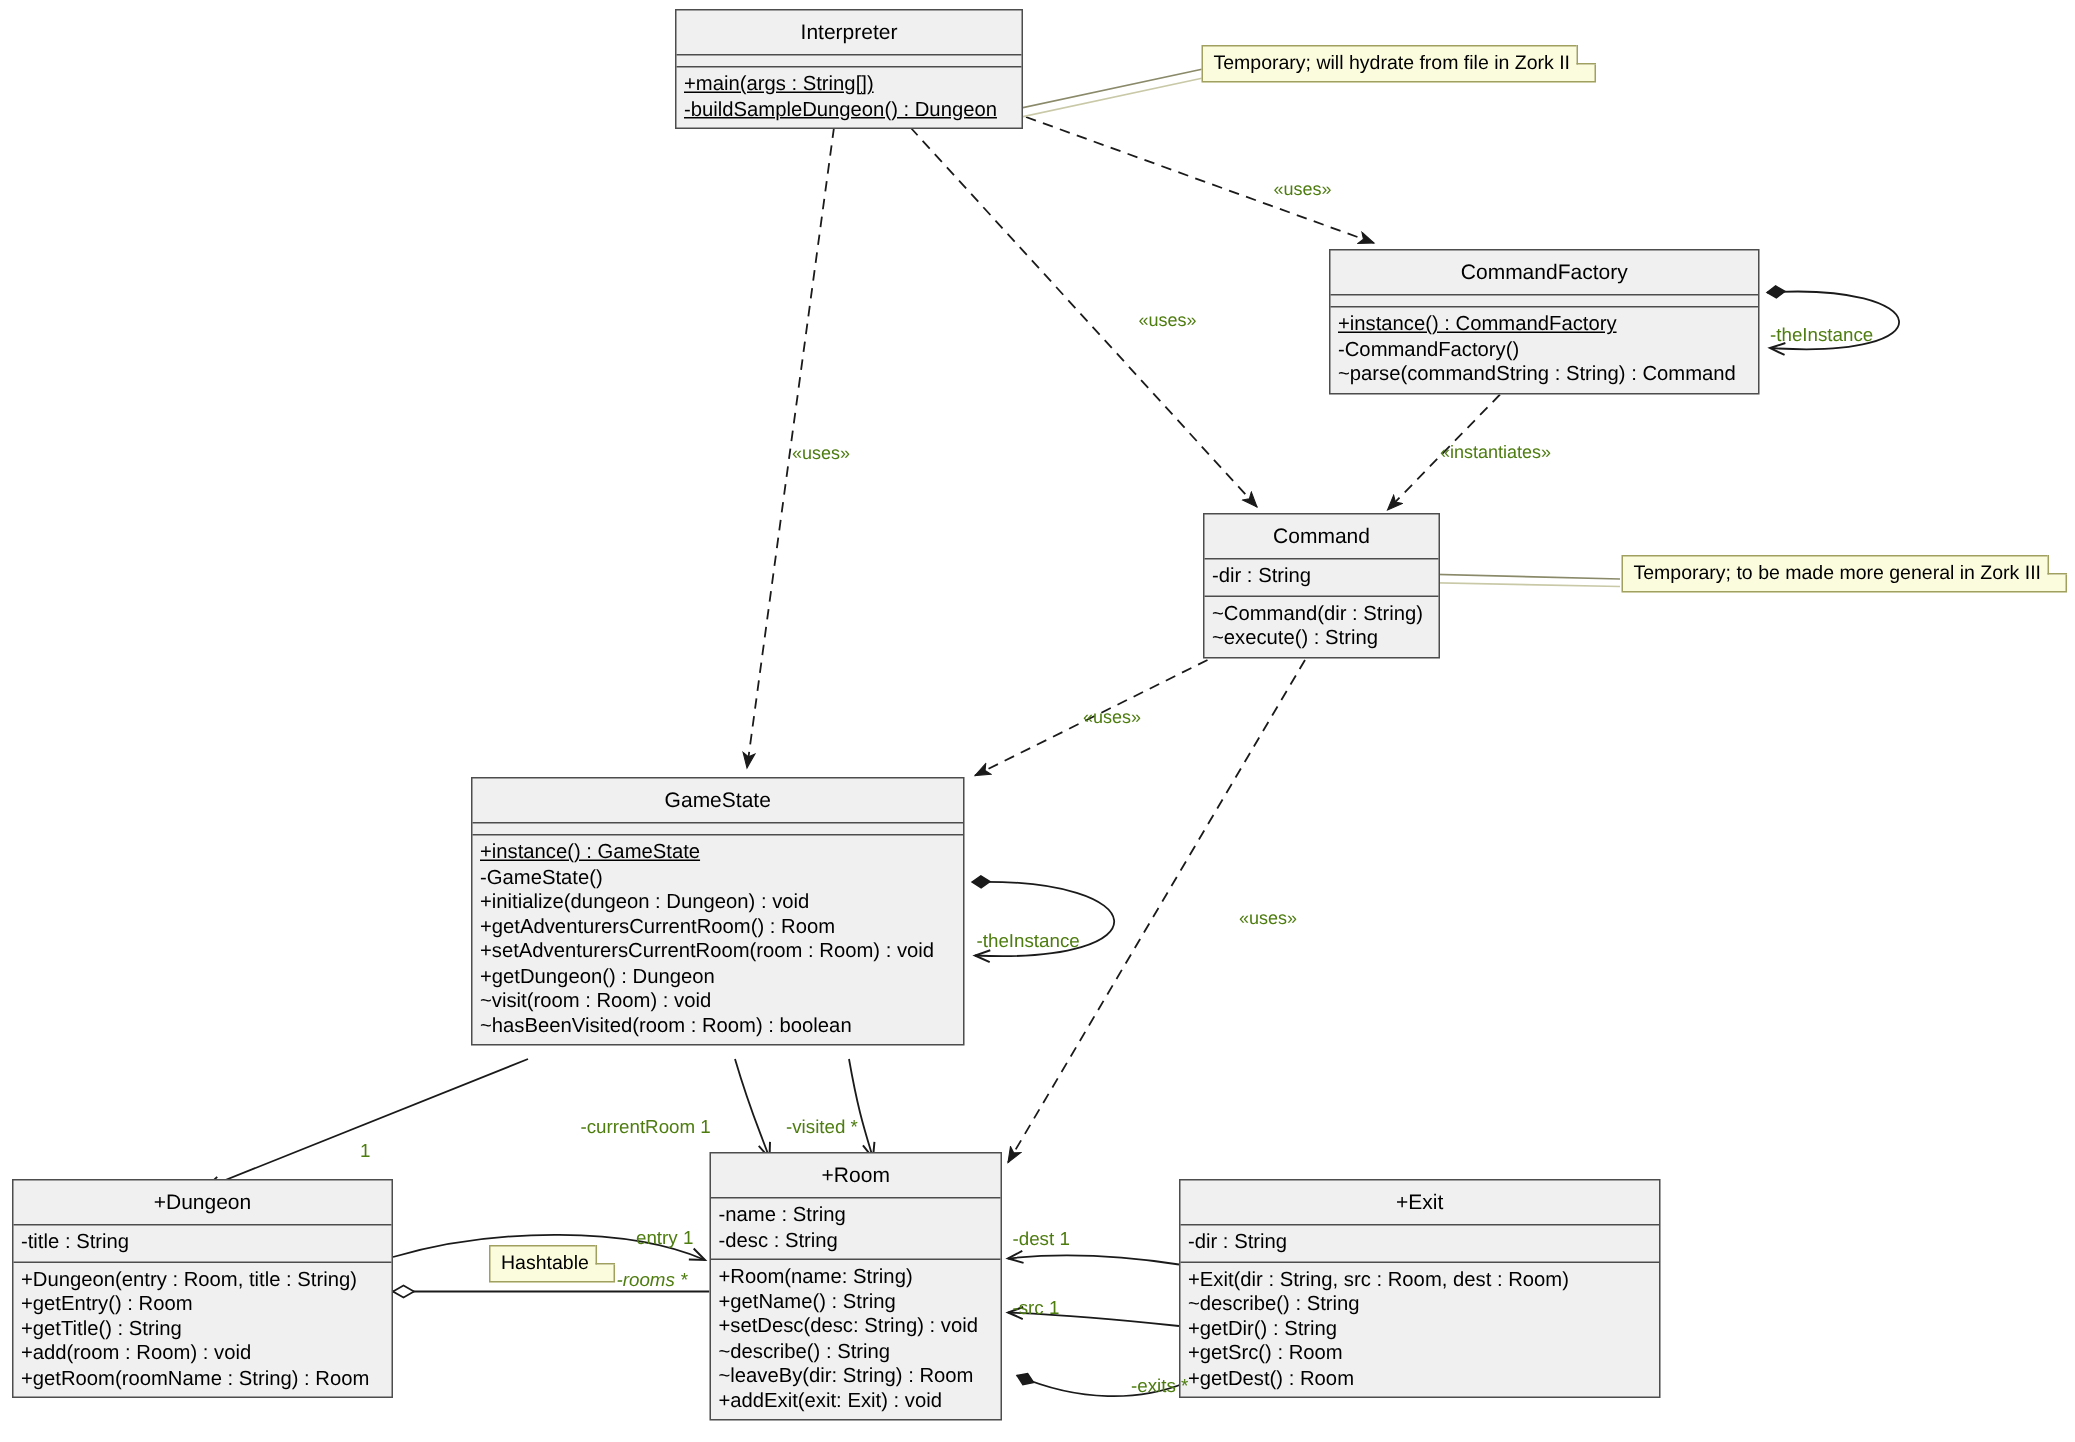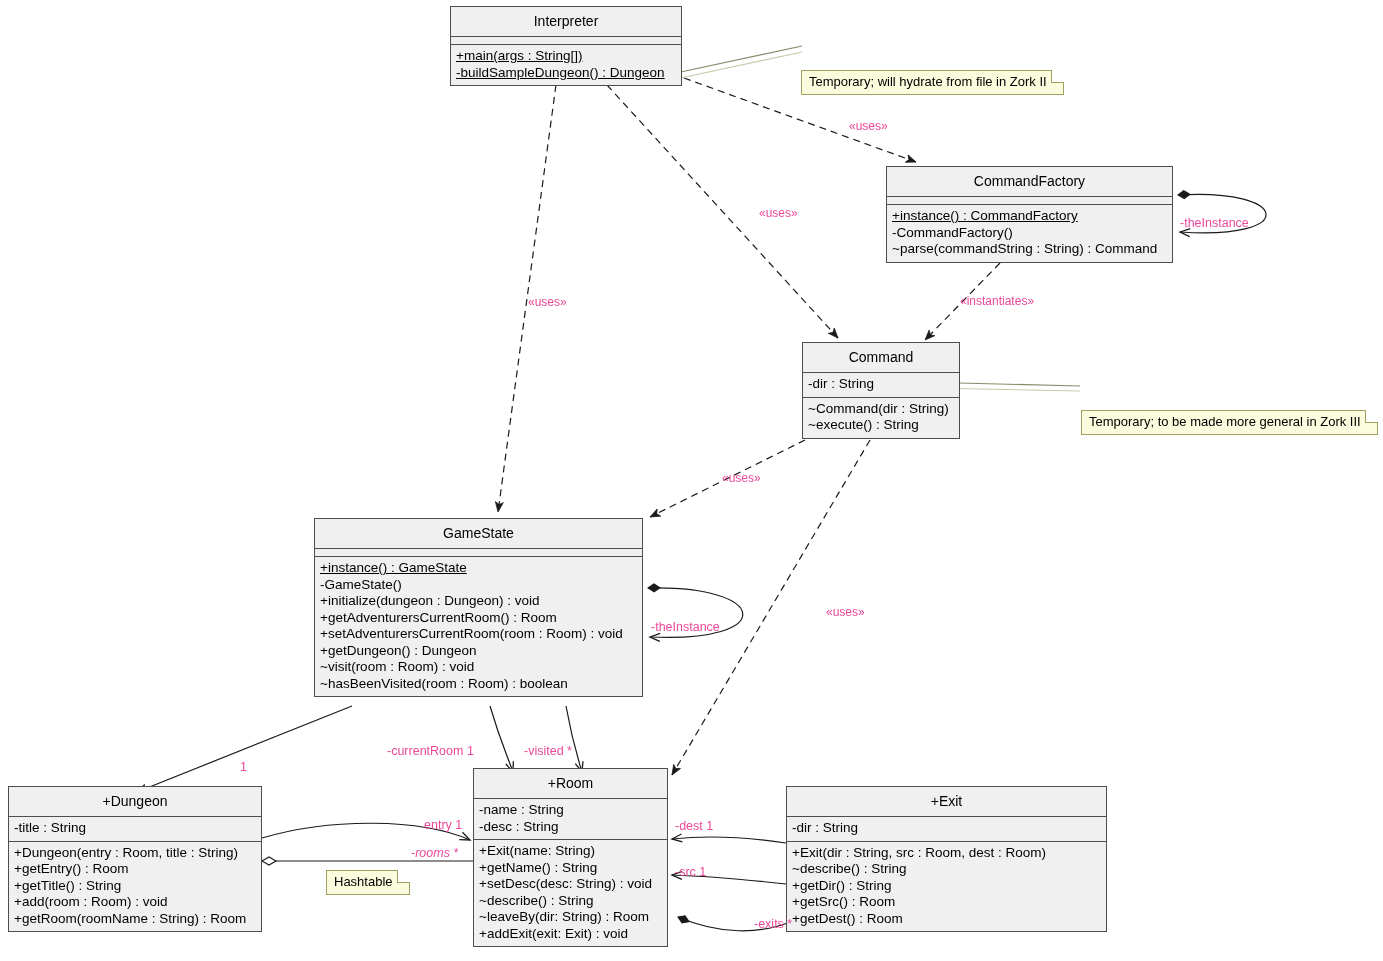--- a/index.html
+++ b/index.html
@@ -64,36 +64,35 @@
   .note {
     position: absolute;
     box-sizing: border-box;
     background: #fbfbdd;
     border: 1px solid #a0a060;
     font-size: 13px;
     color: #000;
     padding: 4px 16px 4px 7px;
     white-space: nowrap;
     line-height: 1.15;
-    margin-top: 40px;
   }
   .note .fold {
     position: absolute;
     right: -1px;
     top: -1px;
     width: 12px;
     height: 12px;
     background: #ffffff;
     border-left: 1px solid #a0a060;
     border-bottom: 1px solid #a0a060;
   }
   .edge-label {
     position: absolute;
     font-size: 12.5px;
-    color: #ec4899;
+    color: #4d7c0f;
     white-space: nowrap;
     background: transparent;
   }
   .edge-label.stereo {
     font-size: 12px;
   }
   .edge-label.role {
     font-size: 12.5px;
   }
 </style>
@@ -215,21 +214,21 @@
     </div>
   </div>
 
   <div class="uml-class" style="left:473px; top:768px; width:195px;">
     <div class="cls-name">+Room</div>
     <div class="compartment">
       <div class="member">-name : String</div>
       <div class="member">-desc : String</div>
     </div>
     <div class="compartment">
-      <div class="member">+Exit(name: String)</div>
+      <div class="member">+Room(name: String)</div>
       <div class="member">+getName() : String</div>
       <div class="member">+setDesc(desc: String) : void</div>
       <div class="member">~describe() : String</div>
       <div class="member">~leaveBy(dir: String) : Room</div>
       <div class="member">+addExit(exit: Exit) : void</div>
     </div>
   </div>
 
   <div class="uml-class" style="left:786px; top:786px; width:321px;">
     <div class="cls-name">+Exit</div>

